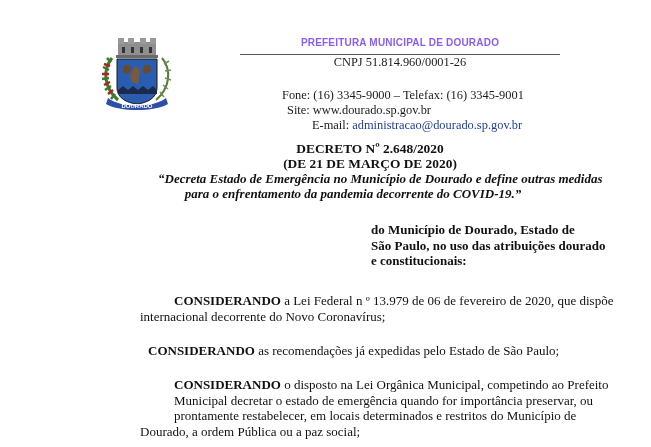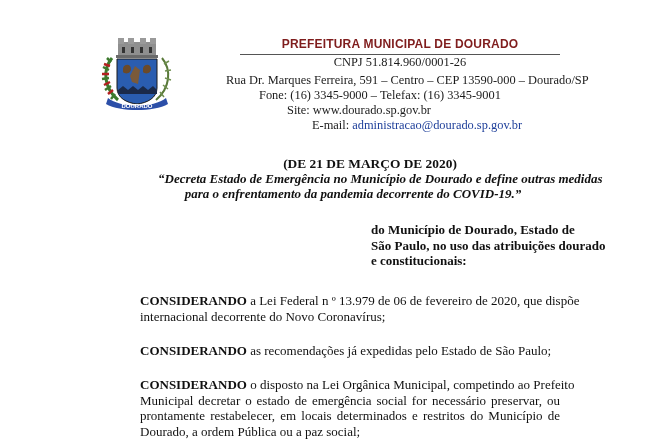--- a/index.html
+++ b/index.html
@@ -29,41 +29,41 @@
     height: 72px;
   }
   .org-title {
     position: absolute;
     left: 240px;
     top: 37px;
     width: 320px;
     text-align: center;
     font-family: "Liberation Sans", sans-serif;
     font-weight: bold;
-    font-size: 12px;
+    font-size: 10px;
     letter-spacing: 0.2px;
-    color: #7f1d1d;
+    color: #8b5cf6;
   }
   .rule {
     position: absolute;
     left: 240px;
     top: 54px;
     width: 320px;
     height: 1px;
     background: #555;
   }
   .hdr-line {
     position: absolute;
     font-size: 12.4px;
     white-space: nowrap;
     color: #1a1a1a;
   }
   .cnpj { left: 240px; width: 320px; top: 55px; text-align: center; }
   .addr { left: 226px; top: 73px; }
-  .phone { left: 259px; top: 88px; }
+  .phone { left: 282px; top: 88px; }
   .site { left: 287px; top: 103px; }
   .email { left: 312px; top: 118px; }
   .email a {
     color: #1e3f9a;
   }
   .decree-no, .decree-date {
     position: absolute;
     left: 180px;
     width: 380px;
     text-align: center;
@@ -108,24 +108,25 @@
     font-size: 13px;
     line-height: 15.5px;
   }
   .para .ln {
     display: block;
     white-space: nowrap;
   }
   .para .ln.just {
     text-align: justify;
     text-align-last: justify;
+    margin-left: 34px;
   }
   .para b { font-weight: bold; }
   .p1 { top: 293px; }
-  .p2 { top: 343px; }
+  .p2 { top: 343px; margin-left: 8px; }
   .p3 { top: 377px; }
 </style>
 </head>
 <body>
 
 <div class="page">
 
   <div class="coat">
     <svg width="78" height="72" viewBox="0 0 78 72" xmlns="http://www.w3.org/2000/svg">
 
@@ -155,27 +156,27 @@
 
       <path d="M10 60 C22 70 56 70 68 60 L70 66 C56 74 22 74 8 66 Z" fill="#2c4fa8"></path>
       <text x="39" y="69.5" font-size="6" font-family="Liberation Sans, sans-serif" font-weight="bold" fill="#ffffff" text-anchor="middle">DOURADO</text>
     </svg>
   </div>
 
   <div class="org-title">PREFEITURA MUNICIPAL DE DOURADO</div>
   <div class="rule"></div>
 
   <div class="hdr-line cnpj">CNPJ 51.814.960/0001-26</div>
-  <div class="hdr-line addr">Rua Dr. Marques Ferreira, 591 – Centro – CEP 13590-000 – Dourado/SP</div>
   <div class="hdr-line phone">Fone: (16) 3345-9000 – Telefax: (16) 3345-9001</div>
   <div class="hdr-line site">Site: www.dourado.sp.gov.br</div>
   <div class="hdr-line email">
     <span>E-mail: </span><a>administracao@dourado.sp.gov.br</a>
   </div>
 
+  <div class="decree-no">DECRETO Nº 2.648/2020</div>
   <div class="decree-date">(DE 21 DE MARÇO DE 2020)</div>
   <div class="ementa l1">“Decreta Estado de Emergência no Município de Dourado e define outras medidas</div>
   <div class="ementa l2">para o enfrentamento da pandemia decorrente do COVID-19.”</div>
 
   <div class="preamble">
     <span class="ln">do Município de Dourado, Estado de</span>
     <span class="ln">São Paulo, no uso das atribuições dourado</span>
     <span class="ln last">e constitucionais:</span>
   </div>
 
@@ -183,18 +184,18 @@
     <span class="ln just"><b>CONSIDERANDO</b><span> a Lei Federal n º 13.979 de 06 de fevereiro de 2020, que dispõe</span></span>
     <span class="ln">internacional decorrente do Novo Coronavírus;</span>
   </div>
 
   <div class="para p2">
     <span class="ln"><b>CONSIDERANDO</b><span> as recomendações já expedidas pelo Estado de São Paulo;</span></span>
   </div>
 
   <div class="para p3">
     <span class="ln just"><b>CONSIDERANDO</b><span> o disposto na Lei Orgânica Municipal, competindo ao Prefeito</span></span>
-    <span class="ln just">Municipal decretar o estado de emergência social for necessário preservar, ou</span>
+    <span class="ln just">Municipal decretar o estado de emergência quando for importância preservar, ou</span>
     <span class="ln just">prontamente restabelecer, em locais determinados e restritos do Município de</span>
     <span class="ln">Dourado, a ordem Pública ou a paz social;</span>
   </div>
 
 </div>
 
 </body></html>

